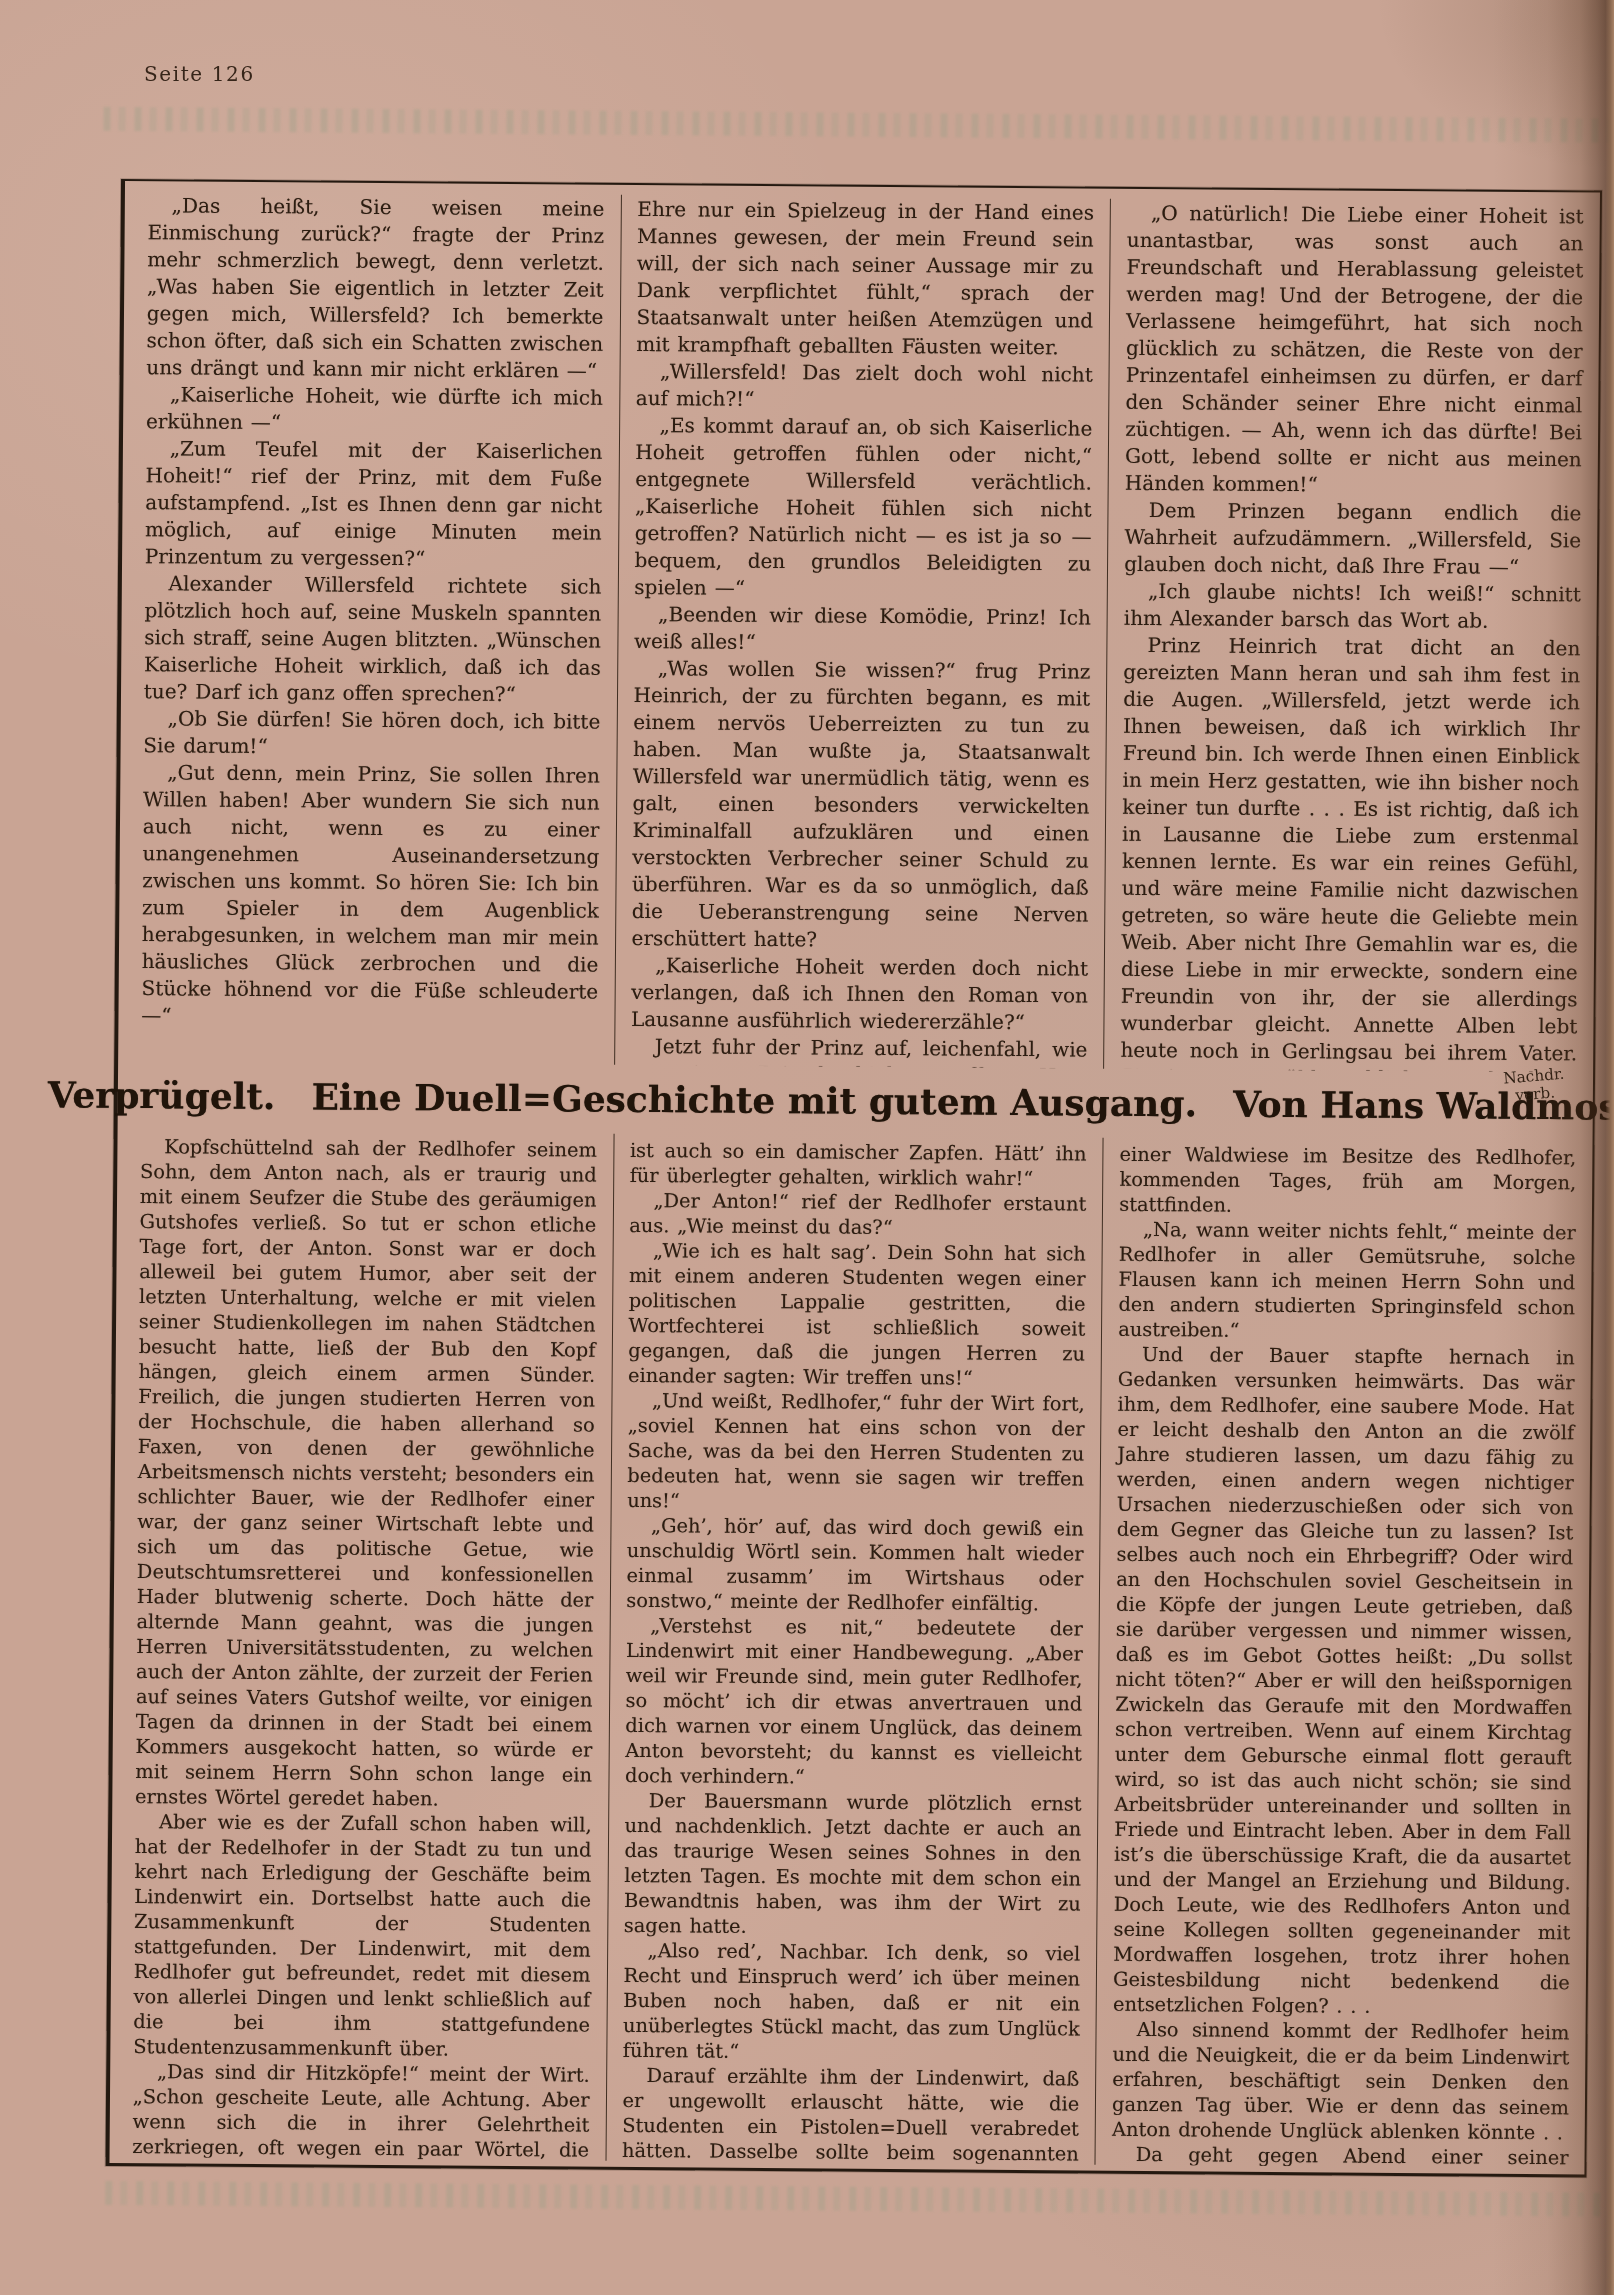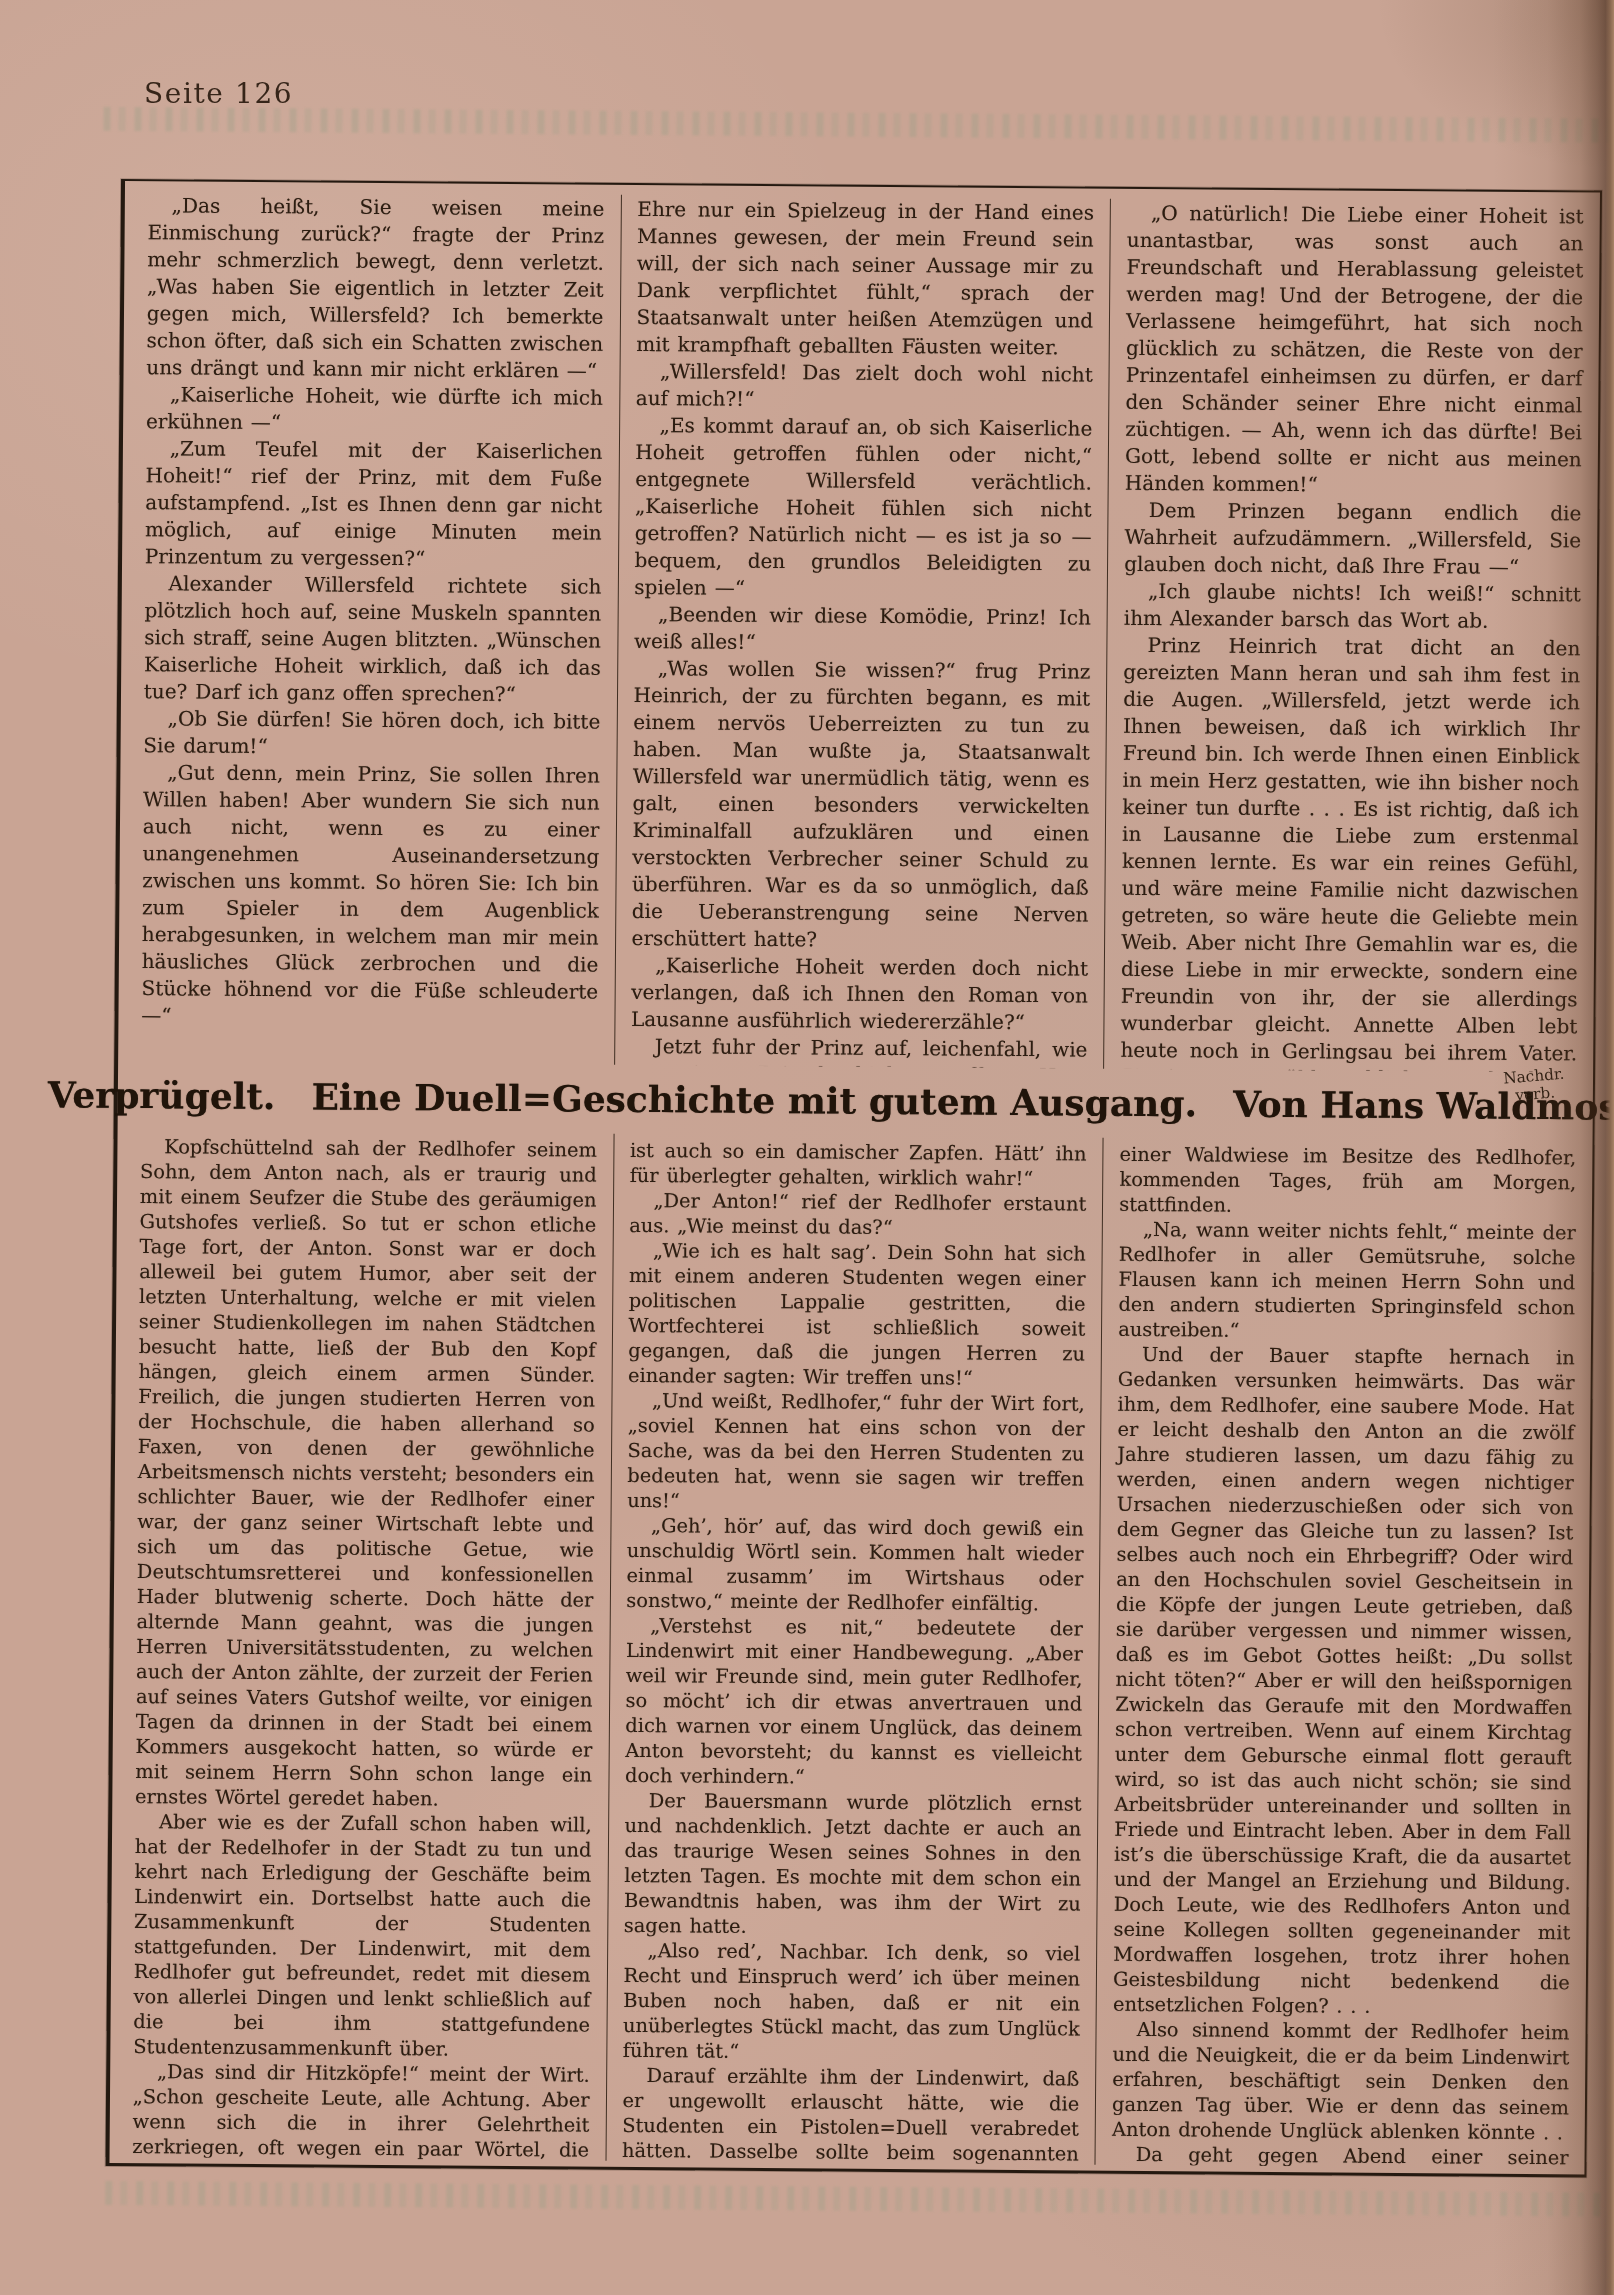--- a/index.html
+++ b/index.html
@@ -8,22 +8,22 @@
     background:#c9a494;
     background-image:
       radial-gradient(969px 726px at 18% 12%, rgba(255,240,228,.10), rgba(0,0,0,0) 60%),
       radial-gradient(807px 1130px at 72% 45%, rgba(168,160,150,.12), rgba(0,0,0,0) 65%),
       radial-gradient(726px 565px at 40% 80%, rgba(255,235,220,.08), rgba(0,0,0,0) 60%),
       radial-gradient(565px 404px at 85% 90%, rgba(120,90,70,.10), rgba(0,0,0,0) 70%);
     font-family:"DejaVu Serif","Liberation Serif",serif;
     color:#2e2014;
   }
   .page-label{
-    position:absolute;left:144px;top:77px;
-    font-size:28px;letter-spacing:1.6px;color:#362519;font-weight:500;
+    position:absolute;left:144px;top:62px;
+    font-size:20px;letter-spacing:1.6px;color:#362519;font-weight:500;
   }
   .skewed{position:absolute;left:0;top:0;width:1614px;height:2295px;
     transform:rotate(.45deg);transform-origin:129px 186px;}
   .band{
     position:absolute;height:24px;opacity:.55;filter:blur(1px);
     background:repeating-linear-gradient(90deg,
       rgba(146,158,132,.55) 0 7.3px, rgba(146,158,132,0) 7.3px 15.3px,
       rgba(146,158,132,.38) 15.3px 22px, rgba(146,158,132,0) 22px 31px);
   }
   .band-top{left:103px;right:-8px;top:107px;}

